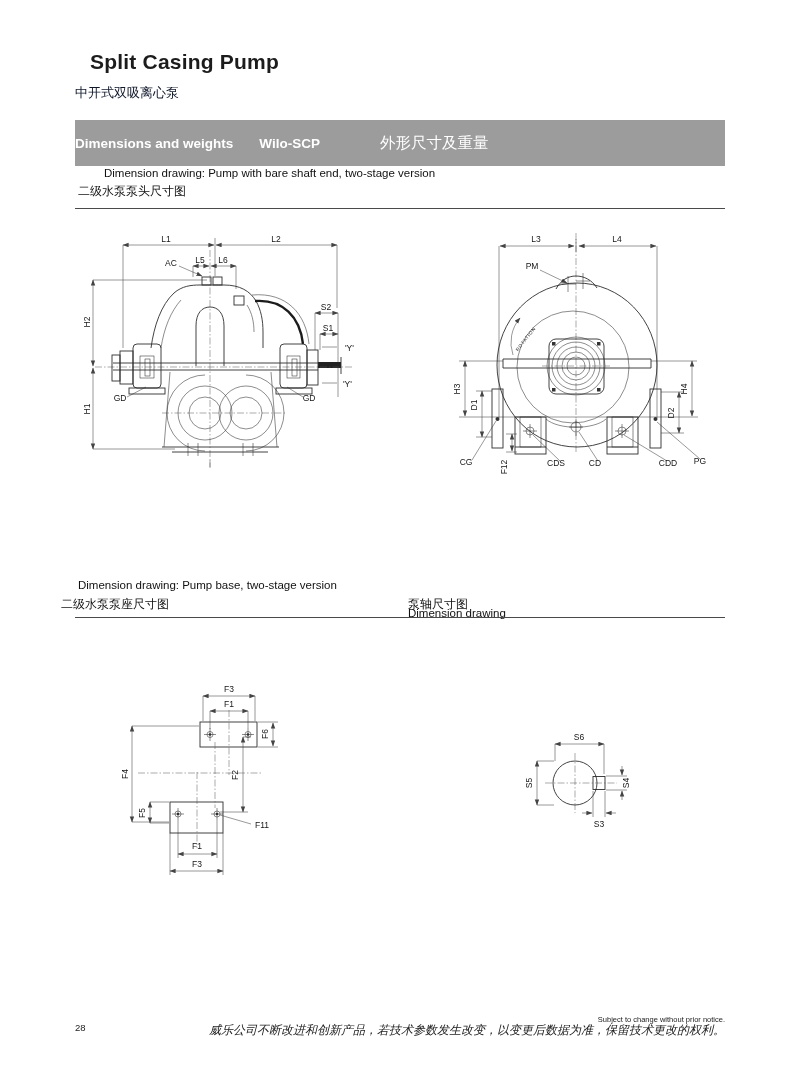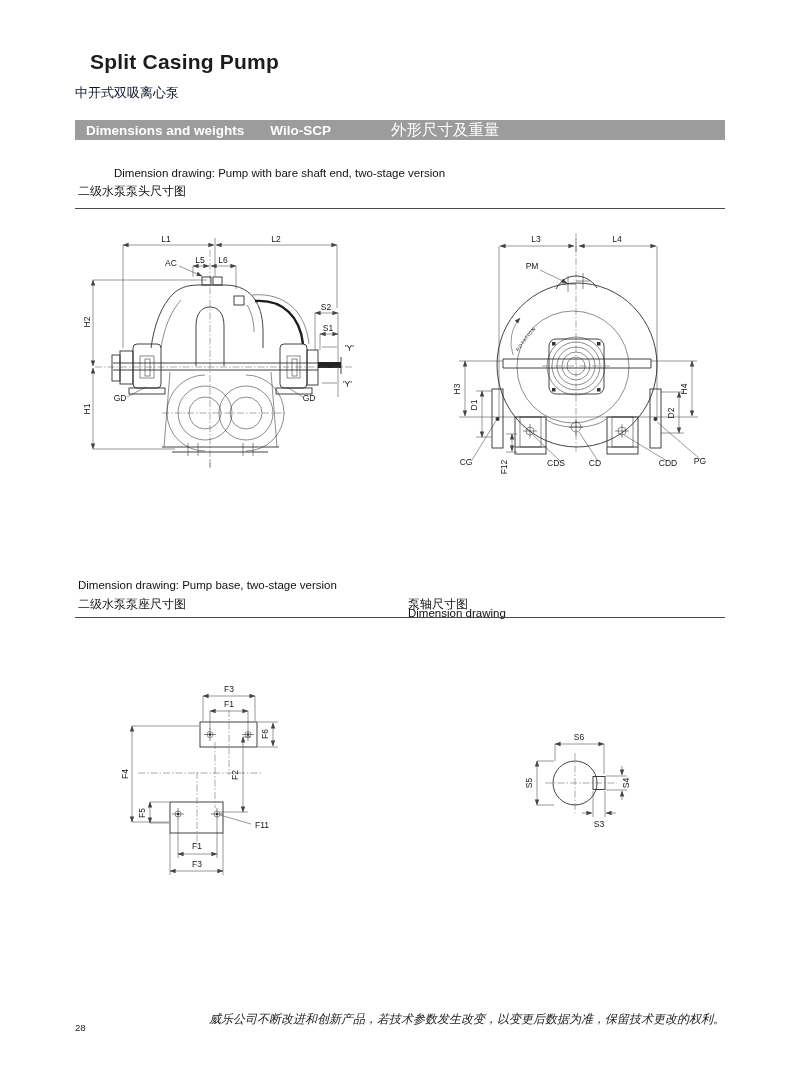--- a/index.html
+++ b/index.html
@@ -1,22 +1,22 @@
 <!DOCTYPE html>
 <html><head>
 <meta charset="utf-8">
 <style>
   html,body{margin:0;padding:0;background:#e8e8e8;}
   .page{position:relative;width:800px;height:1078px;background:#ffffff;margin:0 auto;
         font-family:"Liberation Sans",sans-serif;color:#1a1a1a;overflow:hidden;}
   .abs{position:absolute;}
   .title{left:74px;top:50px;font-size:21px;font-weight:600;letter-spacing:.2px;color:#1c1c1c;margin-left:16px;}
   .subtitle{left:75px;top:84px;font-size:13px;color:#0f172a;}
-  .bar{left:75px;top:120px;width:650px;height:20px;background:#9c9c9c;color:#fff;
-       display:flex;align-items:center;box-sizing:border-box;padding-left:11px;}
+  .bar{left:75px;top:120px;width:650px;height:46px;background:#9c9c9c;color:#fff;
+       display:flex;align-items:center;box-sizing:border-box;}
   .bar .en{font-size:13.5px;font-weight:700;}
   .bar .prod{font-size:13.5px;font-weight:700;margin-left:26px;}
   .bar .zh{font-size:15.5px;margin-left:60px;font-weight:400;}
   .cap{font-size:11.5px;color:#111;}
   .capzh{font-size:12px;color:#111;}
   .rule{height:1px;background:#4a4a4a;width:650px;left:75px;}
   .pageno{left:75px;top:1022px;font-size:9.5px;color:#222;}
   .footnote{right:75px;top:1014px;text-align:right;font-size:7.5px;line-height:11px;color:#222;}
   .footnote .zh{font-size:12px;font-style:italic;}
   
@@ -36,21 +36,21 @@
 
   <div class="abs title">Split Casing Pump</div>
   <div class="abs subtitle">中开式双吸离心泵</div>
 
   <div class="abs bar">
     <span class="en">Dimensions and weights</span>
     <span class="prod">Wilo-SCP</span>
     <span class="zh">外形尺寸及重量</span>
   </div>
 
-  <div class="abs cap" style="left:86px;top:167px;padding-left:28px;">Dimension drawing: Pump with bare shaft end, two-stage version</div>
+  <div class="abs cap" style="left:76px;top:167px;padding-left:28px;">Dimension drawing: Pump with bare shaft end, two-stage version</div>
   <div class="abs capzh" style="left:78px;top:183px;">二级水泵泵头尺寸图</div>
   <div class="abs rule" style="top:208px;"></div>
 
   <svg class="abs" style="left:80px;top:228px;" width="280" height="245" viewBox="80 228 280 245">
     <defs>
       <marker id="arA" markerWidth="7" markerHeight="6" refX="5.6" refY="2.25" orient="auto-start-reverse" markerUnits="userSpaceOnUse">
         <path d="M0,0L6,2.25L0,4.5Z" fill="#444"></path>
       </marker>
     </defs>
     <g>
@@ -230,21 +230,21 @@
       <text class="dt" transform="translate(507,467) rotate(-90)">F12</text>
       <text class="dt" x="466" y="465">CG</text>
       <text class="dt" x="556" y="466">CDS</text>
       <text class="dt" x="595" y="466">CD</text>
       <text class="dt" x="668" y="466">CDD</text>
       <text class="dt" x="700" y="464">PG</text>
     </g>
   </svg>
 
   <div class="abs cap" style="left:78px;top:579px;">Dimension drawing: Pump base, two-stage version</div>
-  <div class="abs capzh" style="left:78px;top:596px;">二级水泵泵座尺寸图</div>
+  <div class="abs capzh" style="left:61px;top:596px;">二级水泵泵座尺寸图</div>
   <div class="abs cap" style="left:408px;top:579px;margin-top:28px;">Dimension drawing</div>
   <div class="abs capzh" style="left:408px;top:596px;">泵轴尺寸图</div>
   <div class="abs rule" style="top:617px;"></div>
 
   <svg class="abs" style="left:120px;top:678px;" width="190" height="200" viewBox="120 678 190 200">
     <defs>
       <marker id="arC" markerWidth="7" markerHeight="6" refX="5.6" refY="2.25" orient="auto-start-reverse" markerUnits="userSpaceOnUse">
         <path d="M0,0L6,2.25L0,4.5Z" fill="#444"></path>
       </marker>
     </defs>
@@ -351,16 +351,17 @@
     <g>
       <text class="dt" x="579" y="740">S6</text>
       <text class="dt" transform="translate(532,783) rotate(-90)">S5</text>
       <text class="dt" transform="translate(629,783) rotate(-90)">S4</text>
       <text class="dt" x="599" y="827">S3</text>
     </g>
   </svg>
 
   <div class="abs pageno">28</div>
   <div class="abs footnote">
+    <div>Subject to change without prior notice.</div>
     <div class="zh">威乐公司不断改进和创新产品，若技术参数发生改变，以变更后数据为准，保留技术更改的权利。</div>
   </div>
 
 </div>
 
 </body></html>

